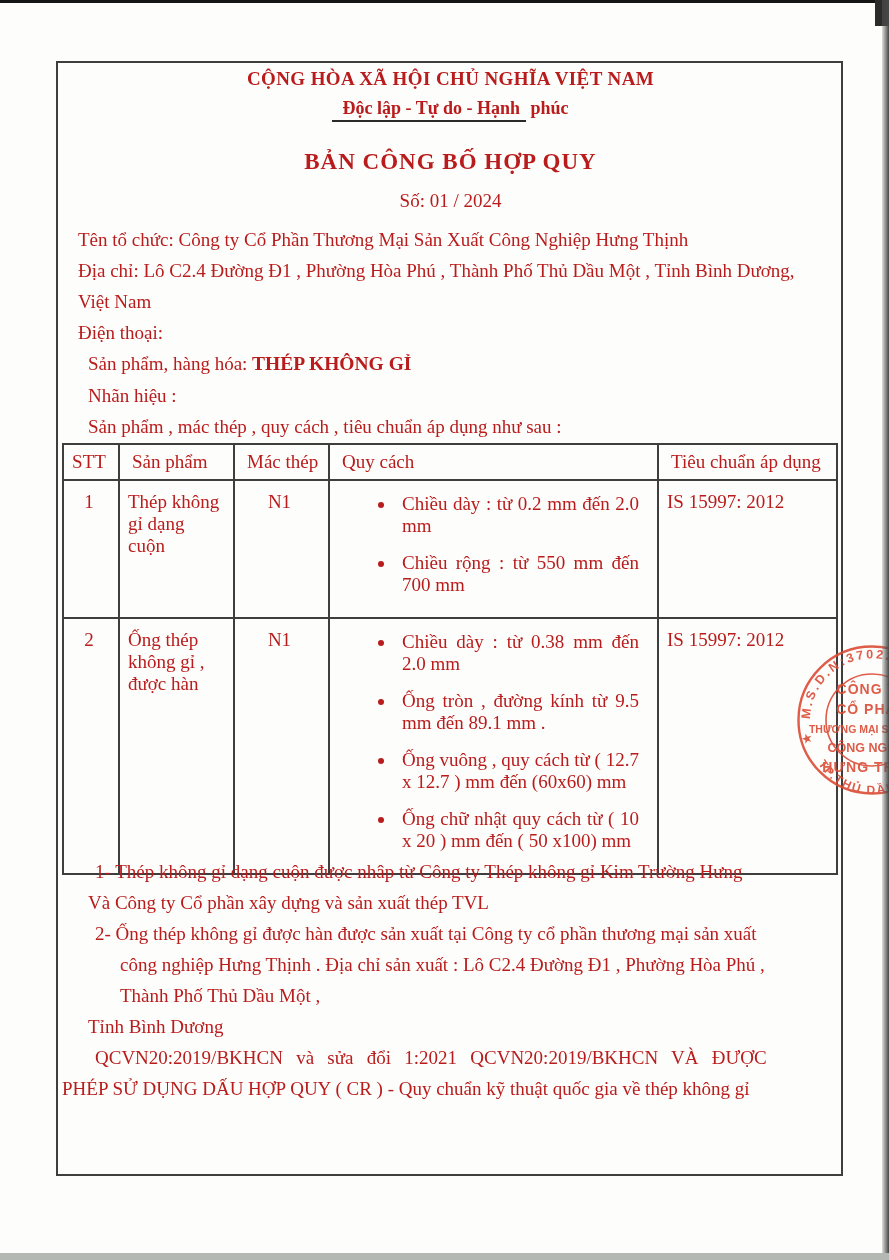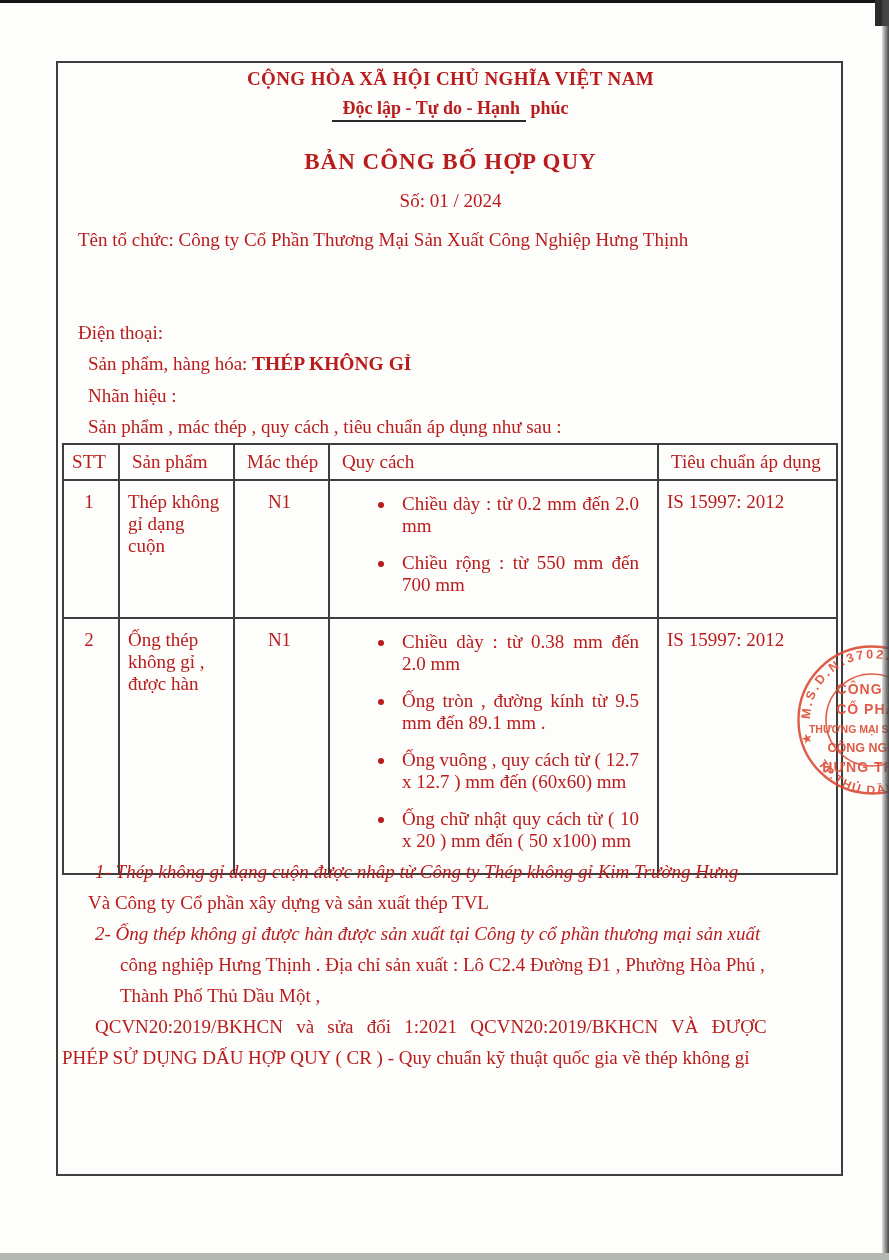--- a/index.html
+++ b/index.html
@@ -54,21 +54,21 @@
   table.spec td{padding-top:10px;}
   td.cell-sanpham{text-align:justify;padding-left:12px;padding-right:14px;}
   td.cell-quycach{padding-left:0;border-radius:16px;}
   td.cell-quycach ul{margin:2px 0 0 0;padding-left:58px;}
   td.cell-quycach li{margin-bottom:15px;padding-left:6px;text-align:justify;padding-right:10px;}
   td.cell-tieuchuan{padding-left:12px;}
   tr.r1{height:100px;} tr.r2{height:236px;}
 
   .notes{position:absolute;left:56px;top:856px;width:789px;font-size:19px;}
   .notes .nl{line-height:31px;}
-  .nl.num{padding-left:39px;font-style:italic;}
+  .nl.num{padding-left:39px;}
   .nl.left{padding-left:32px;}
   .nl.cont{padding-left:64px;}
   .nl.flush{padding-left:6px;}
   .nl.justify{padding-left:39px;word-spacing:8.5px;}
 
   .stamp{position:absolute;left:787px;top:638px;opacity:.9;}
   .stamp text{font-family:"Liberation Sans","DejaVu Sans",sans-serif;font-weight:bold;}
 </style>
 </head>
 <body>
@@ -81,20 +81,21 @@
 
   <div class="centerband motto" style="position:absolute;">
     <span class="u">Độc lập - Tự do - Hạnh</span><span> phúc</span>
   </div>
 
   <div class="centerband doc-title" style="position:absolute;">BẢN CÔNG BỐ HỢP QUY</div>
 
   <div class="centerband doc-number" style="position:absolute;">Số: 01 / 2024</div>
 
   <div class="line org">Tên tổ chức: Công ty Cổ Phần Thương Mại Sản Xuất Công Nghiệp Hưng Thịnh</div>
+  <div class="line addr">Địa chỉ: Lô C2.4 Đường Đ1 , Phường Hòa Phú , Thành Phố Thủ Dầu Một , Tỉnh Bình Dương, Việt Nam</div>
   <div class="line phone">Điện thoại:</div>
   <div class="line product">
     <span>Sản phẩm, hàng hóa: </span><b>THÉP KHÔNG GỈ</b>
   </div>
   <div class="line brand">Nhãn hiệu :</div>
   <div class="line intro">Sản phẩm , mác thép , quy cách , tiêu chuẩn áp dụng như sau :</div>
 
   <table class="spec">
     <colgroup>
       <col style="width:56px">
@@ -141,20 +142,21 @@
         </tr>
       </tbody>
   </table>
 
   <div class="notes" id="notes-block">
       <div class="nl num">1-  Thép không gỉ dạng cuộn được nhâp từ Công ty Thép không gỉ Kim Trường Hưng</div>
       <div class="nl left">Và Công ty Cổ phần xây dựng và sản xuất thép TVL</div>
       <div class="nl num">2-  Ống thép không gỉ được hàn được sản xuất tại Công ty cổ phần thương mại sản xuất</div>
       <div class="nl cont">công nghiệp Hưng Thịnh . Địa chỉ sản xuất : Lô C2.4 Đường Đ1 , Phường Hòa Phú ,</div>
       <div class="nl cont">Thành Phố Thủ Dầu Một ,</div>
+      <div class="nl left">Tỉnh Bình Dương</div>
       <div class="nl justify">QCVN20:2019/BKHCN và sửa đổi 1:2021 QCVN20:2019/BKHCN VÀ ĐƯỢC</div>
       <div class="nl flush">PHÉP SỬ DỤNG DẤU HỢP QUY ( CR ) -  Quy chuẩn kỹ thuật quốc gia về thép không gỉ</div>
     </div>
 
   <svg class="stamp" width="170" height="180" viewBox="0 0 170 180">
     <circle cx="85" cy="82" r="73.5" fill="none" stroke="#dc4b35" stroke-width="2.4"></circle>
     <circle cx="85" cy="82" r="46" fill="none" stroke="#dc4b35" stroke-width="1.6"></circle>
     <defs>
       <path id="arcTop" d="M 23.2,87.4 A 62,62 0 1 1 146.8,87.4" fill="none"></path>
       <path id="arcBot" d="M 22.0,93.0 A 63,63 0 0 0 148.0,93.0" fill="none"></path>

